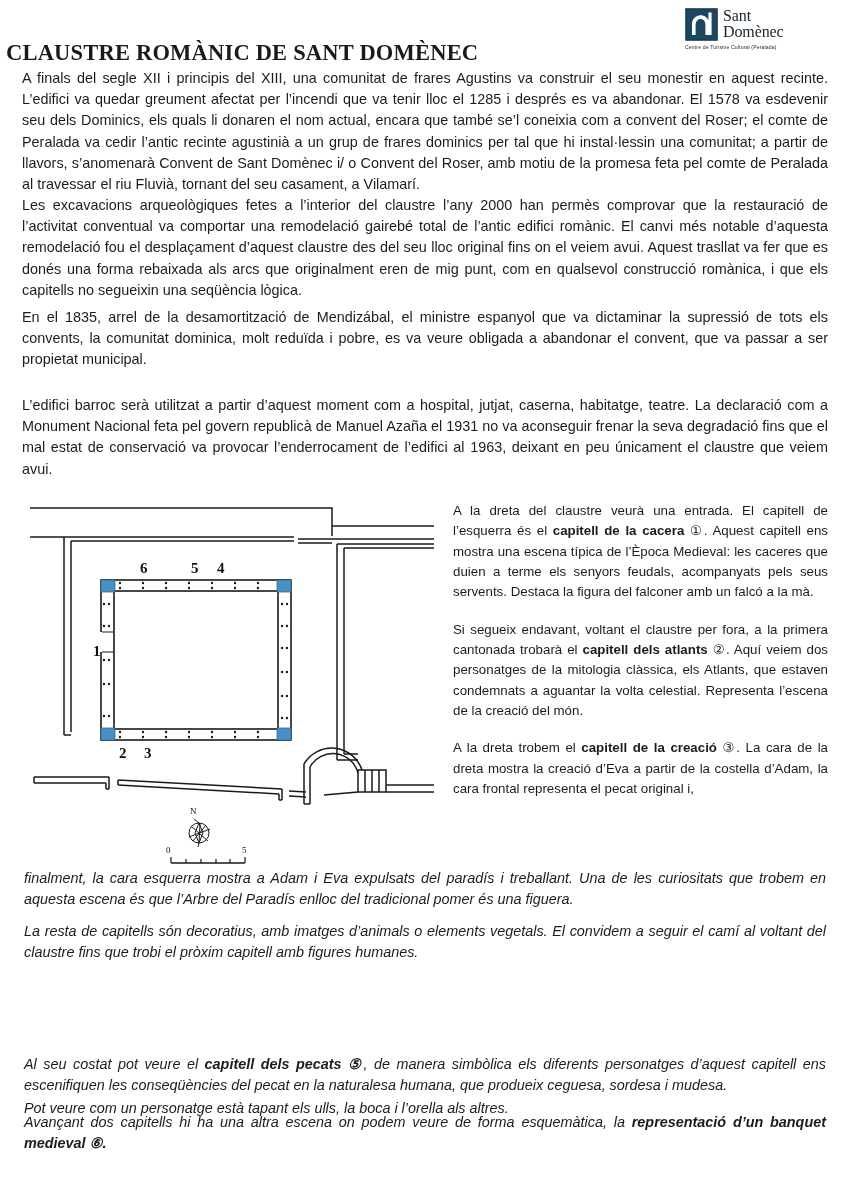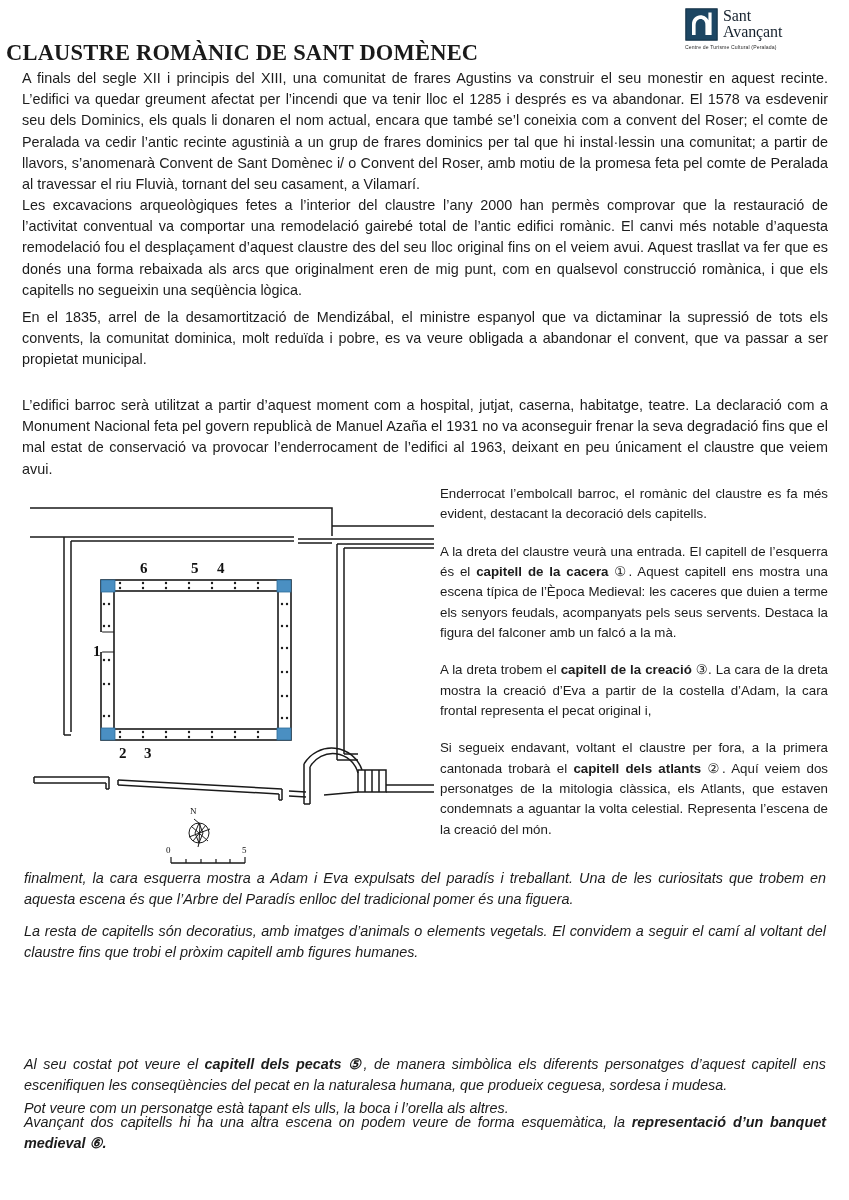--- a/index.html
+++ b/index.html
@@ -99,21 +99,21 @@
     position: absolute;
     top: 484px;
     left: 440px;
     width: 388px;
     font-size: 13.3px;
     line-height: 1.53;
     text-align: justify;
     color: #1c1c1c;
   }
   .right-col p { margin: 0; }
-  .right-col p.gap { margin-top: 17px; }
+  .right-col p.gap { margin-top: 17px; margin-left: 13px; }
   .right-col b { font-weight: bold; }
 
   .bottom-text {
     position: absolute;
     left: 22px;
     width: 806px;
     font-size: 14.4px;
     line-height: 1.47;
     text-align: justify;
     color: #1c1c1c;
@@ -147,21 +147,21 @@
       <div class="logo-mark">
         <svg width="33" height="33" viewBox="0 0 33 33">
           <rect x="0.8" y="0.8" width="31.4" height="31.4" fill="#1d4663"></rect>
           <path d="M7 27 L7 16 C7 10.8 11 7.2 15.4 7.2 C19.3 7.2 22.2 9.4 23.4 12.3 L23.4 4.5 L26.6 4.5 L26.6 27 Z" fill="#ffffff"></path>
           <path d="M10.6 27 L10.6 17.2 C10.6 13.6 12.9 11.1 15.6 11.1 C18.4 11.1 20.4 13.4 20.4 17 L20.4 27 Z" fill="#1d4663"></path>
           <rect x="0.8" y="0.8" width="31.4" height="31.4" fill="none" stroke="#0f2d42" stroke-width="1"></rect>
         </svg>
       </div>
       <div class="logo-words">
         <span class="l1">Sant</span>
-        <span class="l2">Avançant</span>
+        <span class="l2">Domènec</span>
       </div>
     </div>
     <div class="logo-sub">Centre de Turisme Cultural (Peralada)</div>
   </div>
 
   <div class="doc-title">CLAUSTRE ROMÀNIC DE SANT DOMÈNEC</div>
 
   <div class="body-text" id="intro-block">
     <p>A finals del segle XII i principis del XIII, una comunitat de frares Agustins va construir el seu monestir en aquest recinte. L’edifici va quedar greument afectat per l’incendi que va tenir lloc el 1285 i després es va abandonar. El 1578 va esdevenir seu dels Dominics, els quals li donaren el nom actual, encara que també se’l coneixia com a convent del Roser; el comte de Peralada va cedir l’antic recinte agustinià a un grup de frares dominics per tal que hi instal·lessin una comunitat; a partir de llavors, s’anomenarà Convent de Sant Domènec i/ o Convent del Roser, amb motiu de la promesa feta pel comte de Peralada al travessar el riu Fluvià, tornant del seu casament, a Vilamarí.</p>
     <p>Les excavacions arqueològiques fetes a l’interior del claustre l’any 2000 han permès comprovar que la restauració de l’activitat conventual va comportar una remodelació gairebé total de l’antic edifici romànic. El canvi més notable d’aquesta remodelació fou el desplaçament d’aquest claustre des del seu lloc original  fins on el veiem avui. Aquest trasllat va fer que es donés una forma rebaixada als arcs que originalment eren de mig punt, com en qualsevol construcció romànica, i que els capitells no segueixin una seqüència lògica.</p>
@@ -323,27 +323,26 @@
       <g>
         <path d="M157 371 L231 371" stroke="#1a1a1a" stroke-width="1.4" fill="none"></path>
         <path d="M157 365 L157 371 M172 367 L172 371 M187 367 L187 371 M202 367 L202 371 M216 367 L216 371 M231 365 L231 371" stroke="#1a1a1a" stroke-width="1.2" fill="none"></path>
         <text x="152" y="361" font-family="Liberation Serif, serif" font-size="9" fill="#111">0</text>
         <text x="228" y="361" font-family="Liberation Serif, serif" font-size="9" fill="#111">5</text>
       </g>
     </svg>
   </div>
 
   <div class="right-col">
-    <p>Enderrocat l’embolcall barroc, el romànic del claustre es fa més evident, destacant la decoració dels capitells.</p>
 
     <p class="gap"><span>A la dreta del claustre veurà una entrada. El capitell de l’esquerra és el </span><b>capitell de la cacera</b><span> </span><span>①</span><span>. Aquest capitell ens mostra una escena típica de l’Època Medieval: les caceres que duien a terme els senyors feudals, acompanyats pels seus servents. Destaca la figura del falconer amb un falcó a la mà.</span></p>
 
+    <p class="gap"><span>Si segueix endavant, voltant el claustre per fora, a la primera cantonada trobarà el </span><b>capitell dels atlants</b><span> </span><span>②</span><span>. Aquí veiem dos personatges de la mitologia clàssica, els Atlants, que estaven condemnats a aguantar la volta celestial. Representa l’escena de la creació del món.</span></p>
+
     <p class="gap"><span>A la dreta trobem el </span><b>capitell de la creació</b><span> </span><span>③</span><span>.  La cara de la dreta mostra la creació d’Eva a partir de la costella d’Adam, la cara frontal representa el pecat original i,</span></p>
-
-    <p class="gap"><span>Si segueix endavant, voltant el claustre per fora, a la primera cantonada trobarà el </span><b>capitell dels atlants</b><span> </span><span>②</span><span>. Aquí veiem dos personatges de la mitologia clàssica, els Atlants, que estaven condemnats a aguantar la volta celestial. Representa l’escena de la creació del món.</span></p>
   </div>
 
   <div class="bottom-text" id="tail-creacio">
     <p>finalment, la cara esquerra mostra a Adam i Eva expulsats del paradís i treballant. Una de les curiositats que trobem en aquesta escena és que l’Arbre del Paradís enlloc del tradicional pomer és una figuera.</p>
   </div>
 
   <div class="bottom-text" id="rest-block">
     <p>La resta de capitells són decoratius, amb imatges d’animals o elements vegetals. El convidem a seguir el camí al voltant del claustre fins que trobi el pròxim capitell amb figures humanes.</p>
   </div>
 

